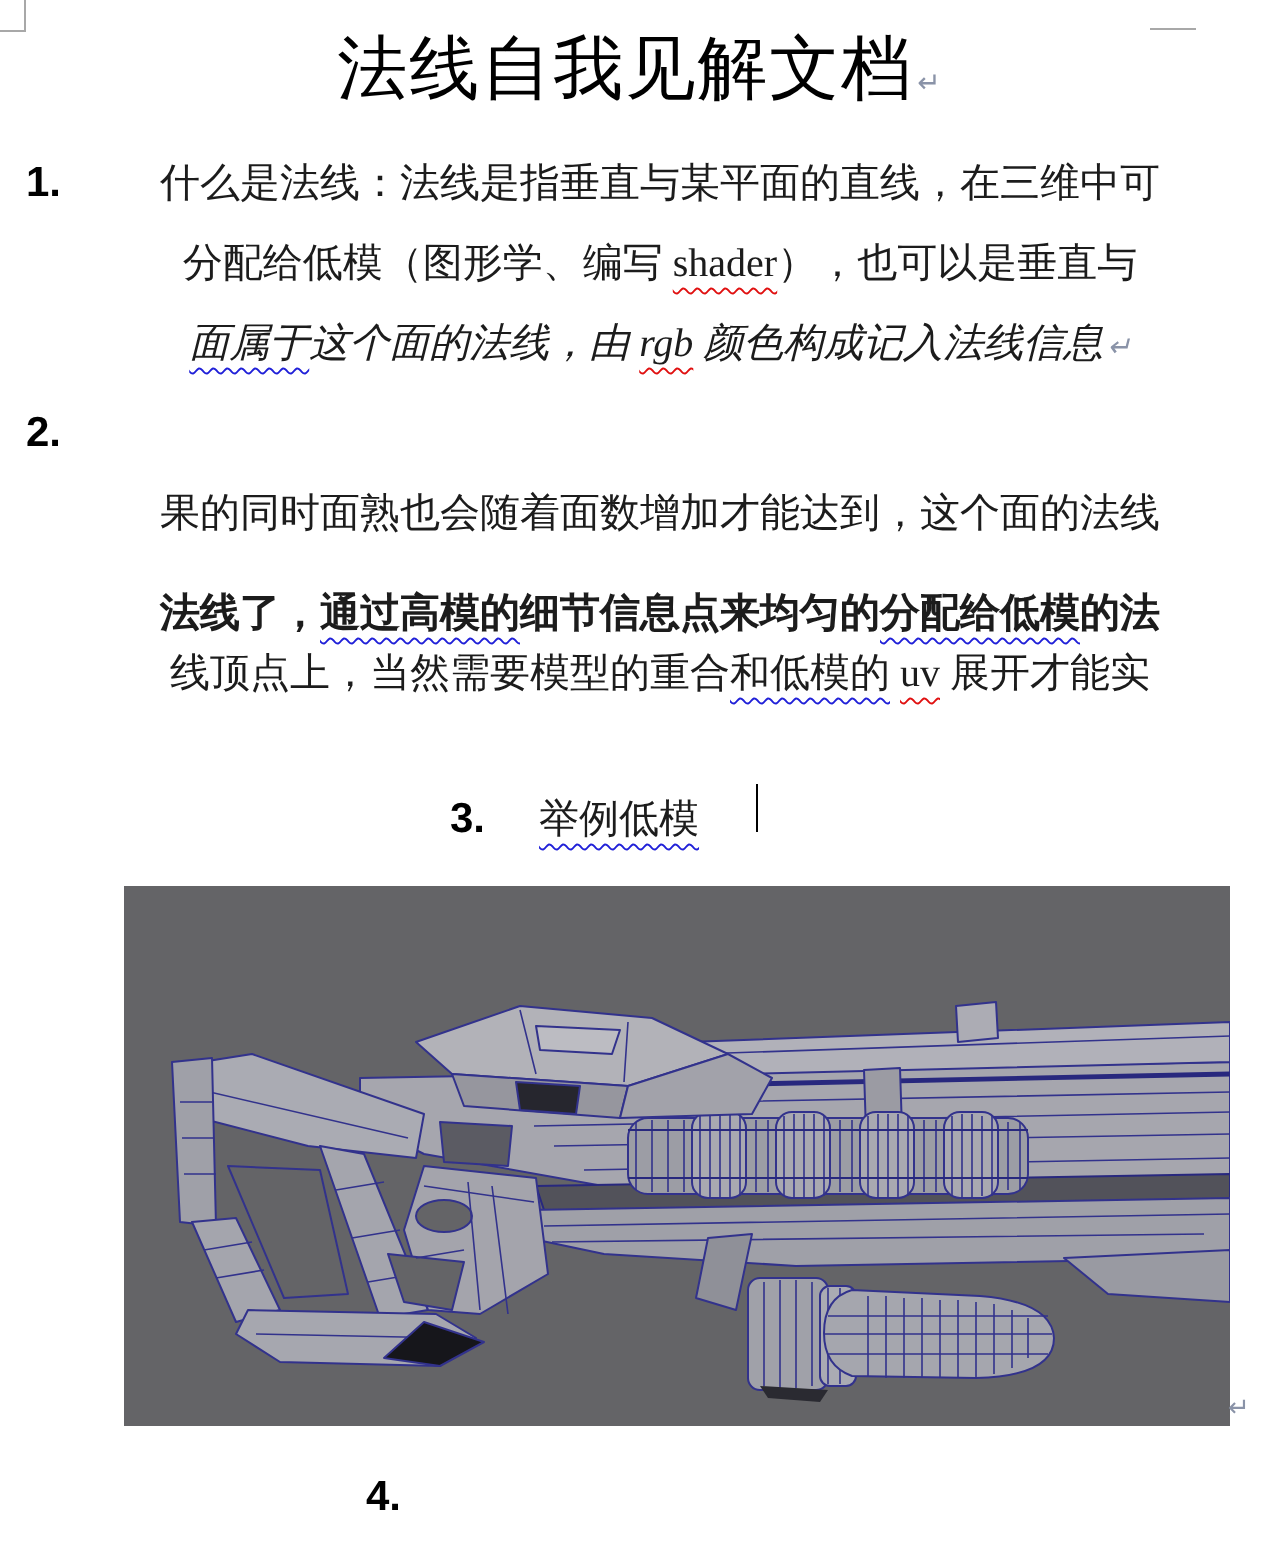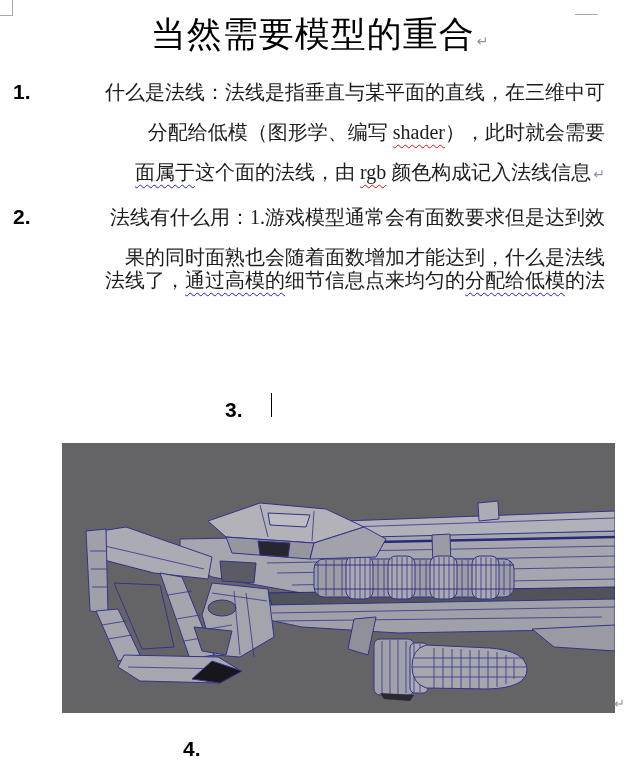--- a/index.html
+++ b/index.html
@@ -1,21 +1,21 @@
 <!DOCTYPE html>
 <html><head>
 <meta charset="utf-8">
 <style>
   html,body{margin:0;padding:0;background:#fff;}
   .page{position:relative;width:639px;height:784px;background:#ffffff;overflow:hidden;
         font-family:"Liberation Serif","DejaVu Serif",serif;color:#1c1c1c;}
   .crop{position:absolute;background:#a8a8a8;}
   .doc-title{position:absolute;top:12px;left:20px;width:600px;text-align:center;
         font-size:35px;line-height:46px;letter-spacing:1px;color:#000;white-space:nowrap;}
-  .pline{position:absolute;left:55px;width:550px;text-align:right;font-size:20px;
+  .pline{position:absolute;left:55px;width:550px;text-align:center;font-size:20px;
         line-height:40px;white-space:nowrap;}
   .num{position:absolute;left:13px;font-family:"Liberation Sans",sans-serif;
         font-weight:700;font-size:21px;line-height:40px;color:#000;}
   .listrow{position:absolute;display:flex;align-items:baseline;gap:27px;font-size:20px;line-height:40px;}
   .listrow .n{font-family:"Liberation Sans",sans-serif;font-weight:700;font-size:21px;color:#000;}
   .wavy-red{text-decoration-line:underline;text-decoration-style:wavy;
         text-decoration-color:#e01010;text-decoration-thickness:1px;
         text-underline-offset:5px;text-decoration-skip-ink:none;margin-top:17px;}
   .wavy-blue{text-decoration-line:underline;text-decoration-style:wavy;
         text-decoration-color:#2020d8;text-decoration-thickness:1px;
@@ -28,34 +28,35 @@
 </style>
 </head>
 <body>
 
 <div class="page">
 
   <div class="crop" style="left:12px;top:0;width:1px;height:15px;"></div>
   <div class="crop" style="left:0;top:15px;width:13px;height:1px;"></div>
   <div class="crop" style="left:575px;top:14px;width:23px;height:1px;"></div>
 
-  <div class="doc-title"><span>当然需要模型的重合</span><span class="pilcrow">↵</span></div>
+  <div class="doc-title"><span>法线自我见解文档</span><span class="pilcrow">↵</span></div>
 
   <span class="num" style="top:72px;">1.</span>
   <div class="pline" style="top:72px;"><span>什么是法线：法线是指垂直与某平面的直线，在三维中可</span></div>
-  <div class="pline" style="top:112px;"><span>分配给低模（图形学、编写 </span><span class="wavy-red">shader</span><span>），此时就会需要</span></div>
-  <div class="pline" style="top:152px;"><span class="wavy-blue">面属于</span><span>这个面的法线，由 </span><span class="wavy-red">rgb</span><span> 颜色构成记入法线信息</span><span class="pilcrow">↵</span></div>
+  <div class="pline" style="top:112px;"><span>分配给低模（图形学、编写 </span><span class="wavy-red">shader</span><span>），也可以是垂直与</span></div>
+  <div class="pline" style="top:152px;font-style:italic;"><span class="wavy-blue">面属于</span><span>这个面的法线，由 </span><span class="wavy-red">rgb</span><span> 颜色构成记入法线信息</span><span class="pilcrow">↵</span></div>
 
   <span class="num" style="top:197px;">2.</span>
-  <div class="pline" style="top:197px;"><span>法线有什么用：1.游戏模型通常会有面数要求但是达到效</span></div>
-  <div class="pline" style="top:237px;"><span>果的同时面熟也会随着面数增加才能达到，什么是法线</span></div>
-  <div class="pline" style="top:260px;"><span>法线了，</span><span class="wavy-blue">通过高模的</span><span>细节信息点来均匀的</span><span class="wavy-blue">分配给低模</span><span>的法</span></div>
+  <div class="pline" style="top:237px;"><span>果的同时面熟也会随着面数增加才能达到，这个面的法线</span></div>
+  <div class="pline" style="top:287px;font-weight:bold;"><span>法线了，</span><span class="wavy-blue">通过高模的</span><span>细节信息点来均匀的</span><span class="wavy-blue">分配给低模</span><span>的法</span></div>
+  <div class="pline" style="top:317px;"><span>线顶点上，当然需要模型的重合</span><span class="wavy-blue">和低模的</span><span> </span><span class="wavy-red">uv</span><span> 展开才能实</span></div>
 
   <div class="listrow" style="left:225px;top:390px;">
       <span class="n">3.</span>
+      <span class="wavy-blue">举例低模</span>
       <span class="caret"></span>
     </div>
 
   <div class="figure">
     <svg width="553" height="270" viewBox="0 0 553 270">
       <rect width="553" height="270" fill="#646467"></rect>
       <g stroke="#32328c" stroke-width="1" stroke-linejoin="round" fill="#a6a6ae">
 
         <polygon points="455,96 553,86 553,176 470,172 450,130" fill="#abacb4"></polygon>
         <path d="M470,96 L460,168 M500,92 L506,174 M532,90 L534,176 M455,132 H553" fill="none" stroke-width="0.8"></path>

